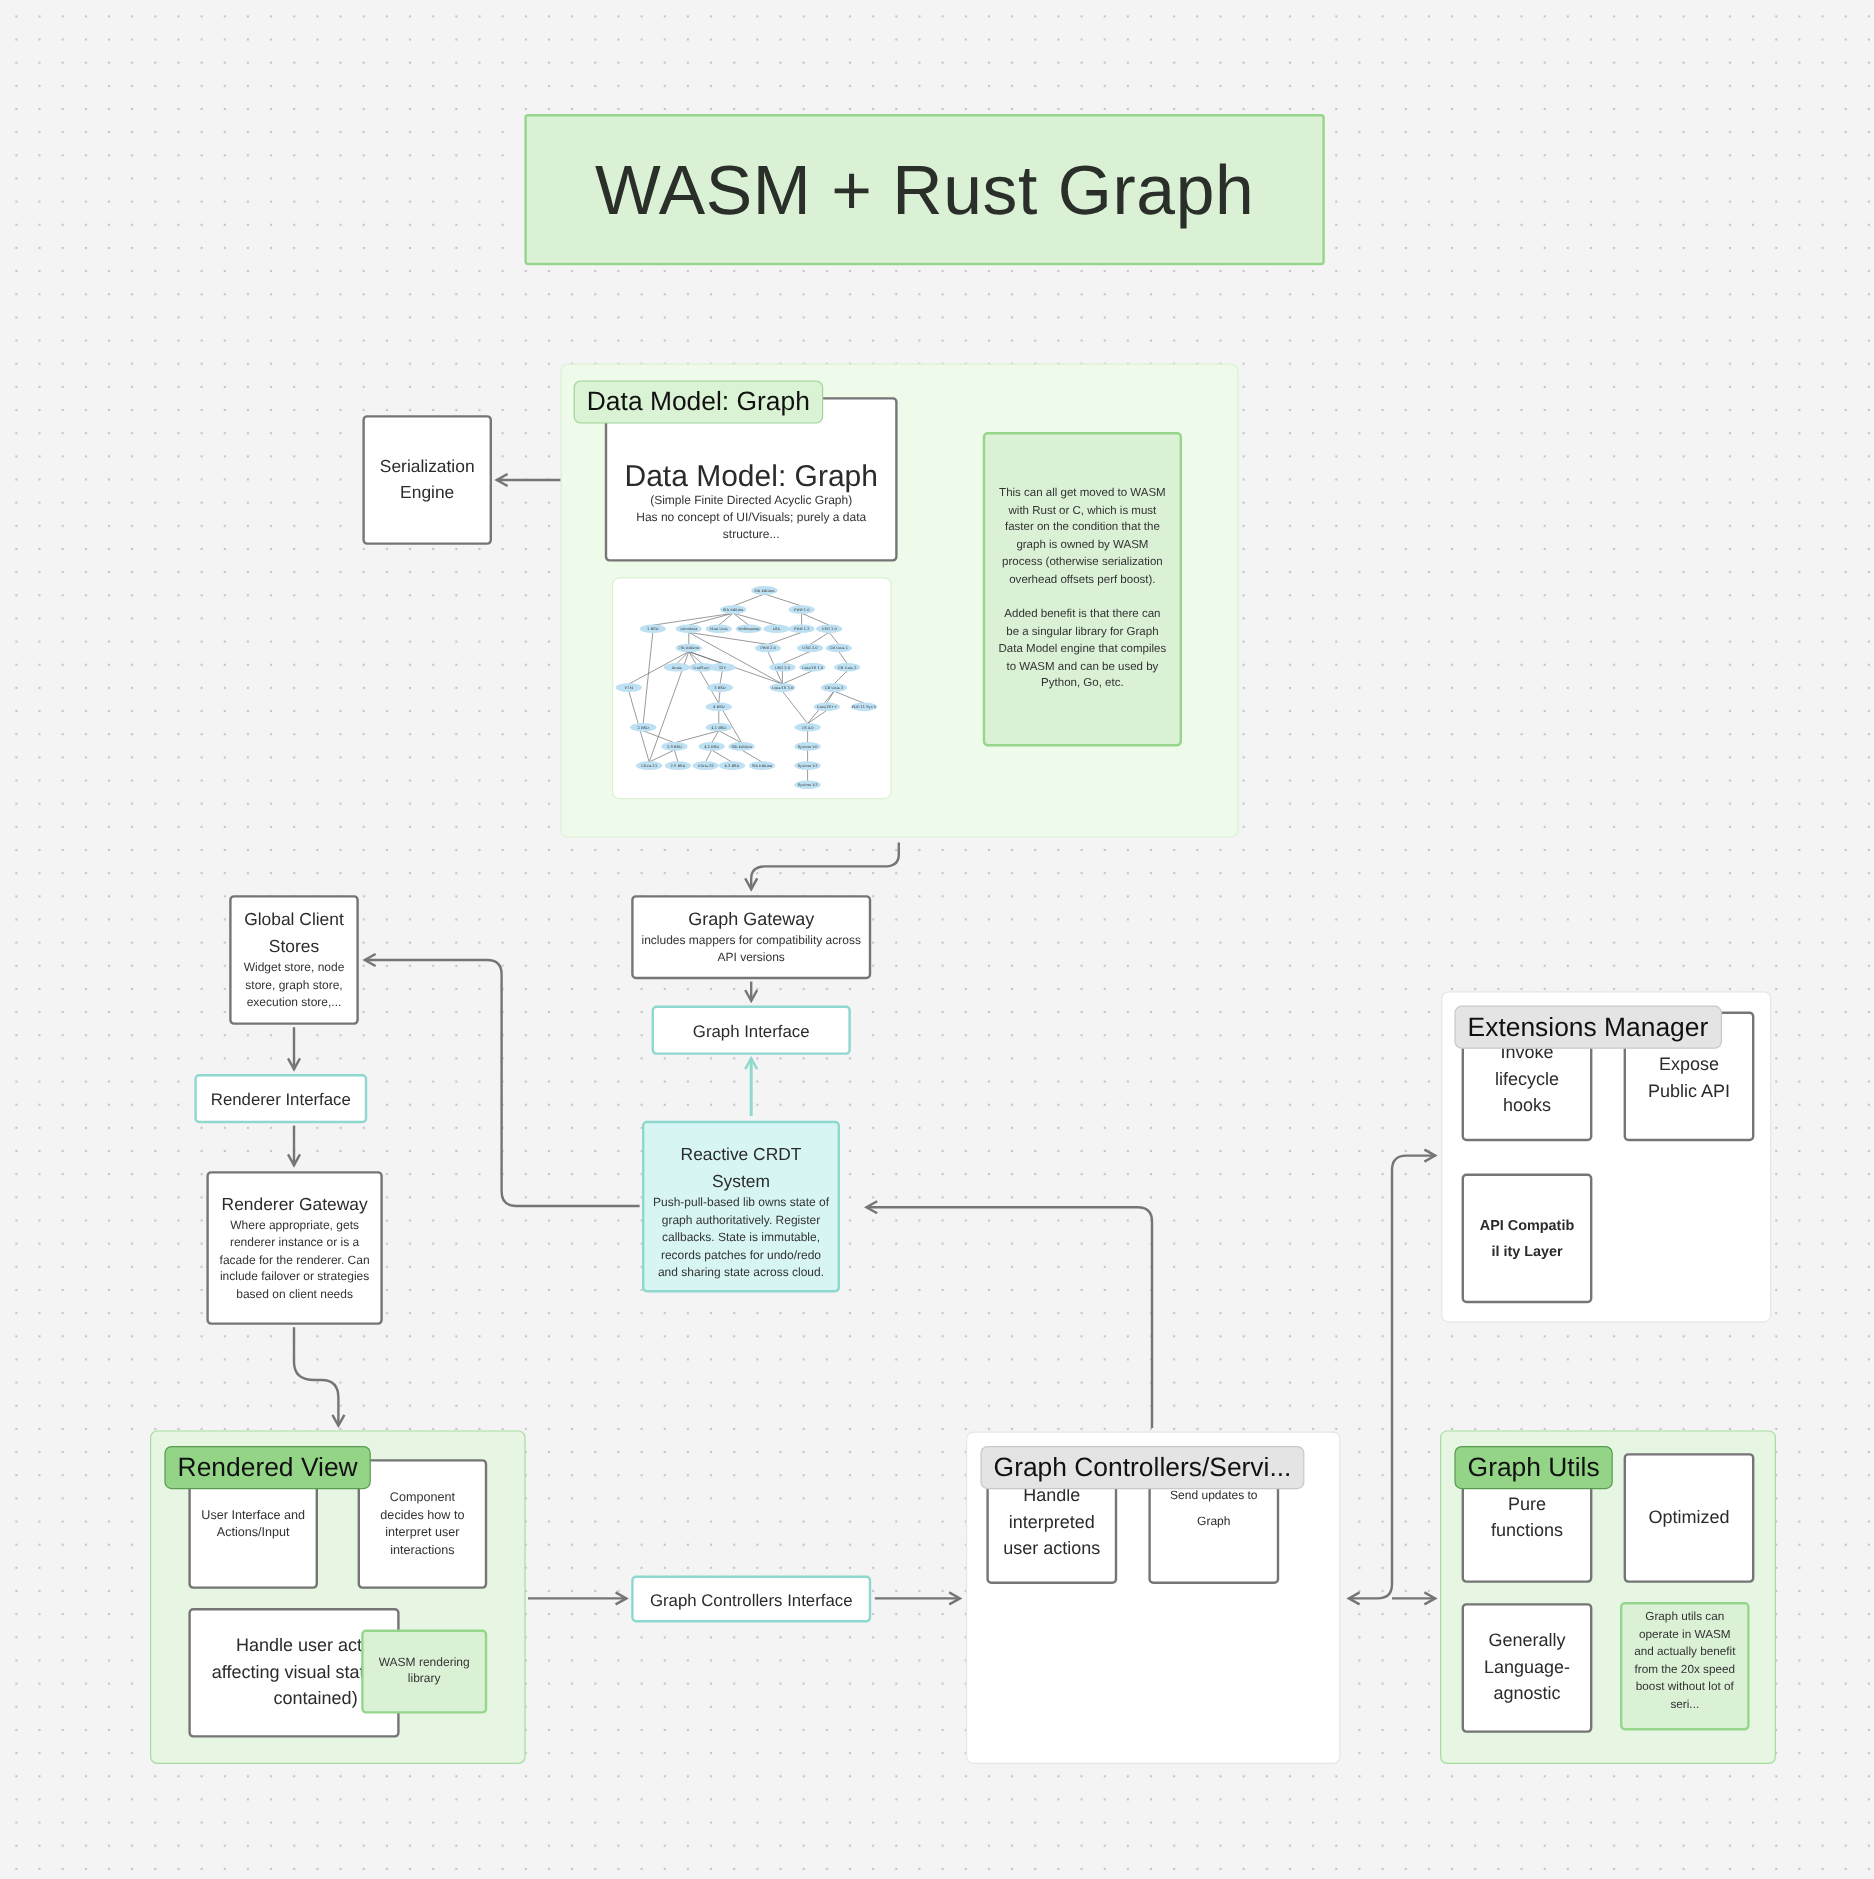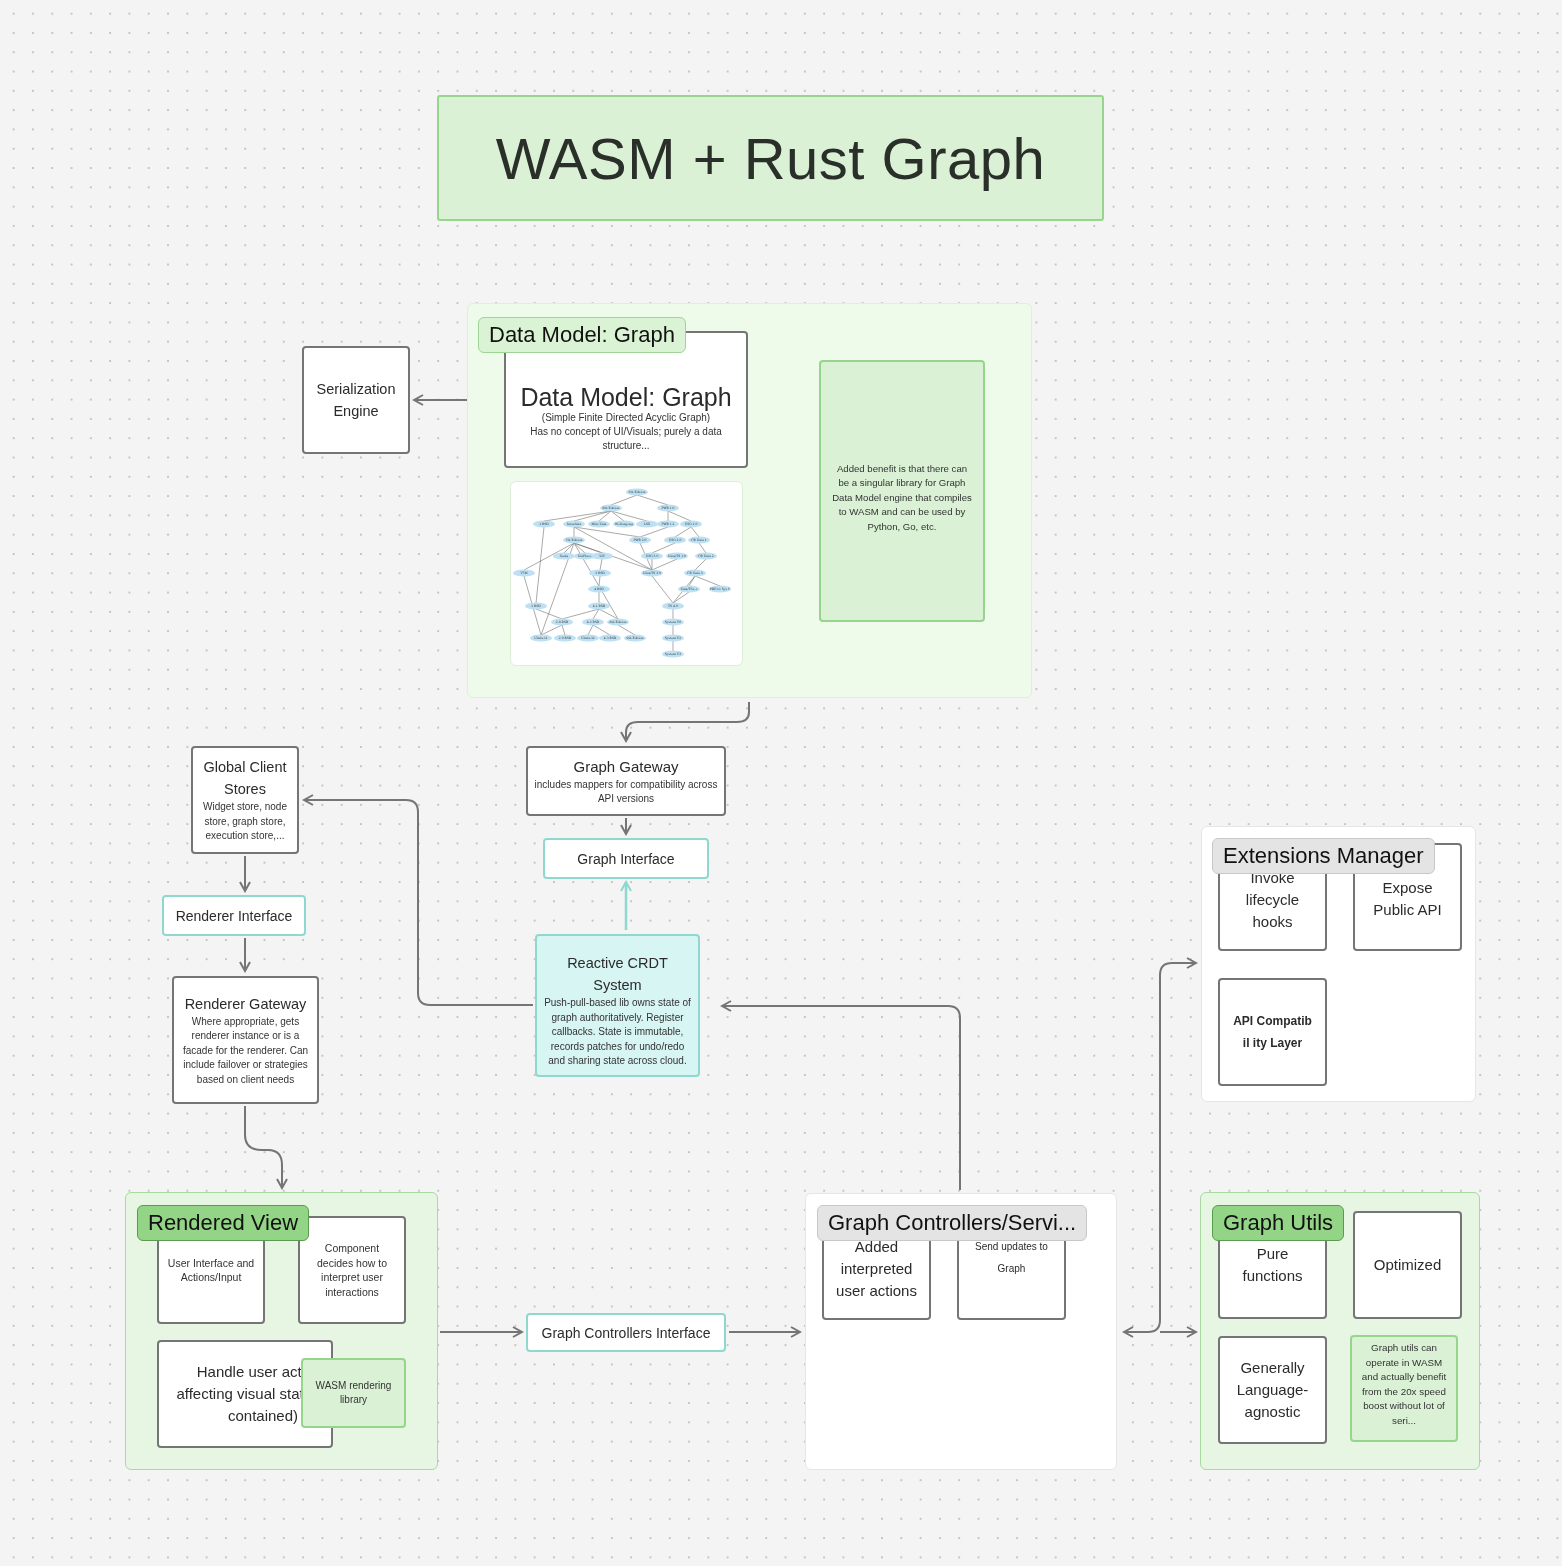--- a/index.html
+++ b/index.html
@@ -294,20 +294,21 @@
         <text x="162" y="157.2" font-size="3" text-anchor="middle" fill="#333" font-family="DejaVu Serif, serif">System V.2</text>
       </g>
       <g>
         <ellipse cx="162" cy="172" rx="11" ry="3.6" fill="#bde0f2"></ellipse>
         <text x="162" y="173.2" font-size="3" text-anchor="middle" fill="#333" font-family="DejaVu Serif, serif">System V.3</text>
       </g>
     </svg>
 </div>
 
 <div class="abs box-green" style="left:819px;top:360px;width:166px;height:262px;border-radius:4px;display:flex;flex-direction:column;justify-content:center;align-items:center;text-align:center;padding:6px 10px;">
+  <div style="font-size:9.6px;line-height:14.5px;color:#333;">This can all get moved to WASM with Rust or C, which is must faster on the condition that the graph is owned by WASM process (otherwise serialization overhead offsets perf boost).</div>
   <div style="height:14px"></div>
   <div style="font-size:9.6px;line-height:14.5px;color:#333;">Added benefit is that there can be a singular library for Graph Data Model engine that compiles to WASM and can be used by Python, Go, etc.</div>
 </div>
 
 <div class="abs box" style="left:302px;top:346px;width:108px;height:108px;">
   <div class="t-main" style="font-size:14.5px;">Serialization Engine</div>
 </div>
 
 <div class="abs box" style="left:526px;top:746px;width:200px;height:70px;">
   <div class="t-main">Graph Gateway</div>
@@ -352,21 +353,21 @@
   <div style="font-size:10px;line-height:14.5px;color:#333;">WASM rendering library</div>
 </div>
 <div class="abs tag tag-green" style="left:137px;top:1205px;">Rendered View</div>
 
 <div class="abs box box-teal" style="left:526px;top:1313px;width:200px;height:39px;">
   <div class="t-main" style="font-size:14px;">Graph Controllers Interface</div>
 </div>
 
 <div class="abs section sec-white" style="left:805px;top:1193px;width:312px;height:277px;"></div>
 <div class="abs box" style="left:822px;top:1212px;width:109px;height:108px;overflow:hidden;justify-content:flex-start;padding-top:22px;">
-  <div class="t-lg" style="font-size:15px;">Added interpreted user actions</div>
+  <div class="t-lg" style="font-size:15px;">Handle interpreted user actions</div>
 </div>
 <div class="abs box" style="left:957px;top:1212px;width:109px;height:108px;overflow:hidden;justify-content:flex-start;padding-top:22px;">
   <div class="t-lg" style="font-size:10px;">Send updates to Graph</div>
 </div>
 <div class="abs tag tag-gray" style="left:817px;top:1205px;">Graph Controllers/Servi...</div>
 
 <div class="abs section sec-white" style="left:1201px;top:826px;width:275px;height:276px;"></div>
 <div class="abs box" style="left:1218px;top:843px;width:109px;height:108px;overflow:hidden;justify-content:flex-start;padding-top:22px;">
   <div class="t-lg" style="font-size:15px;">Invoke lifecycle hooks</div>
 </div>

